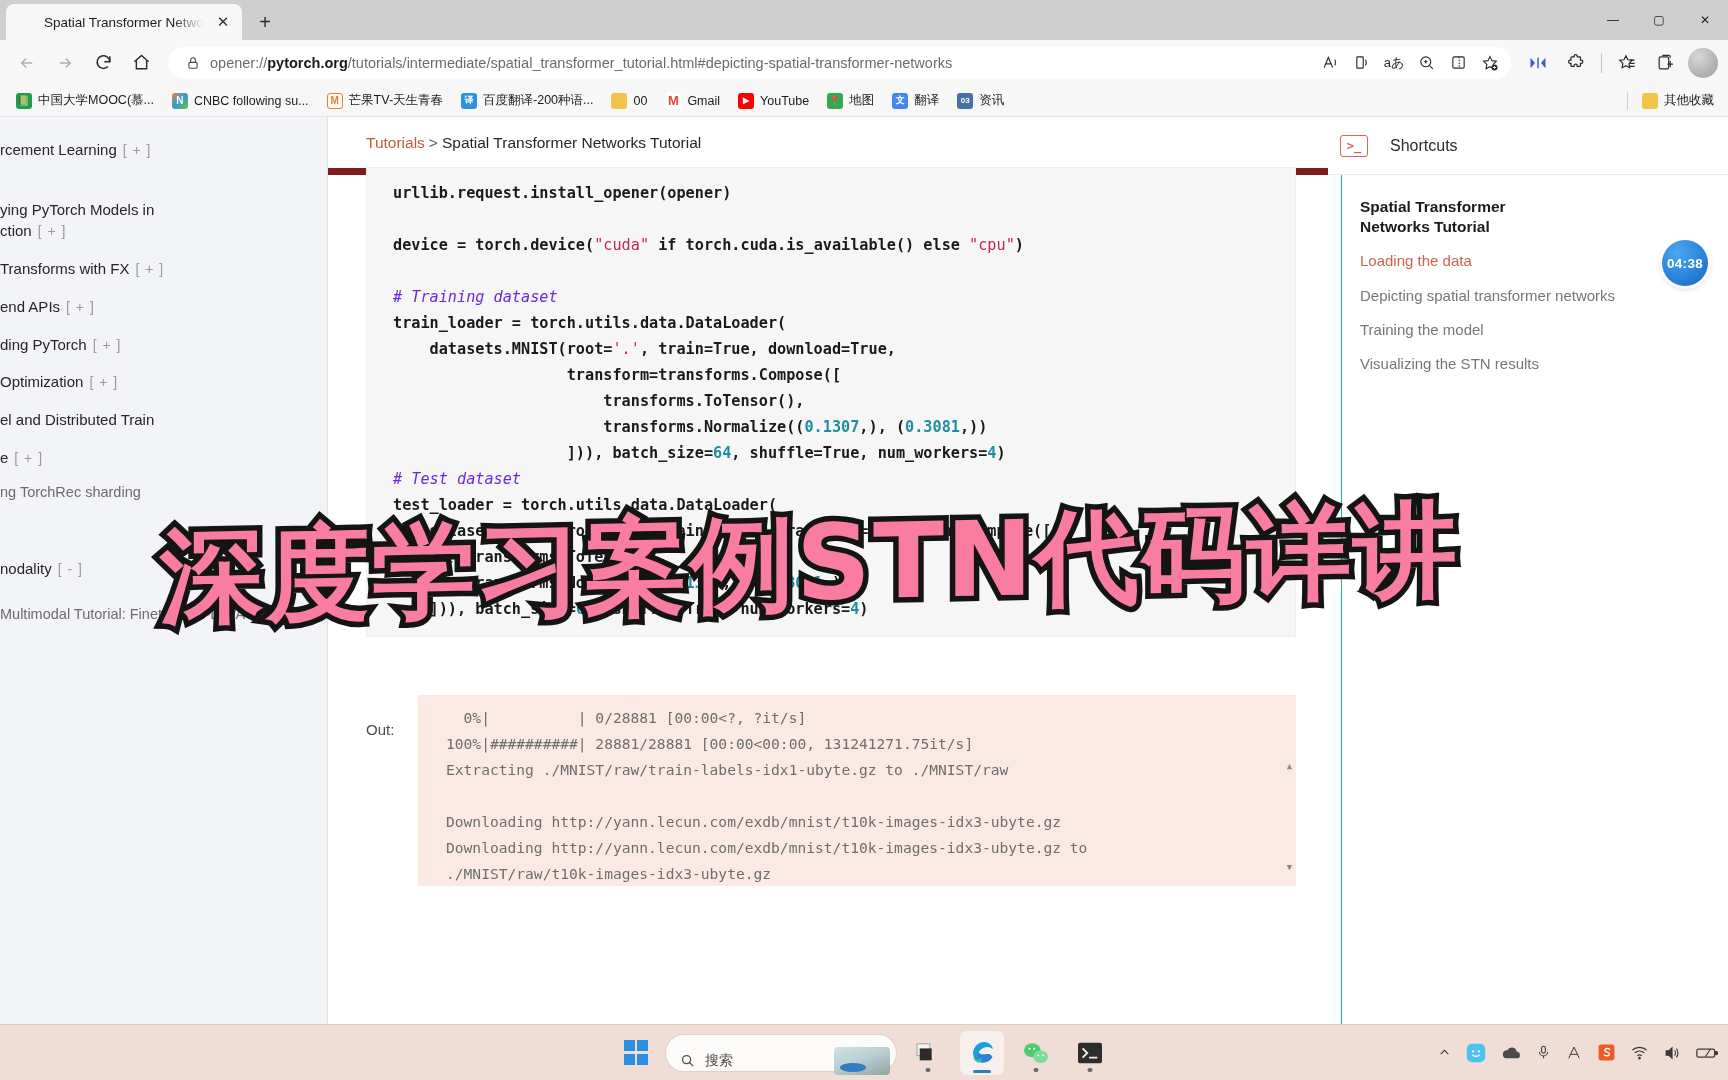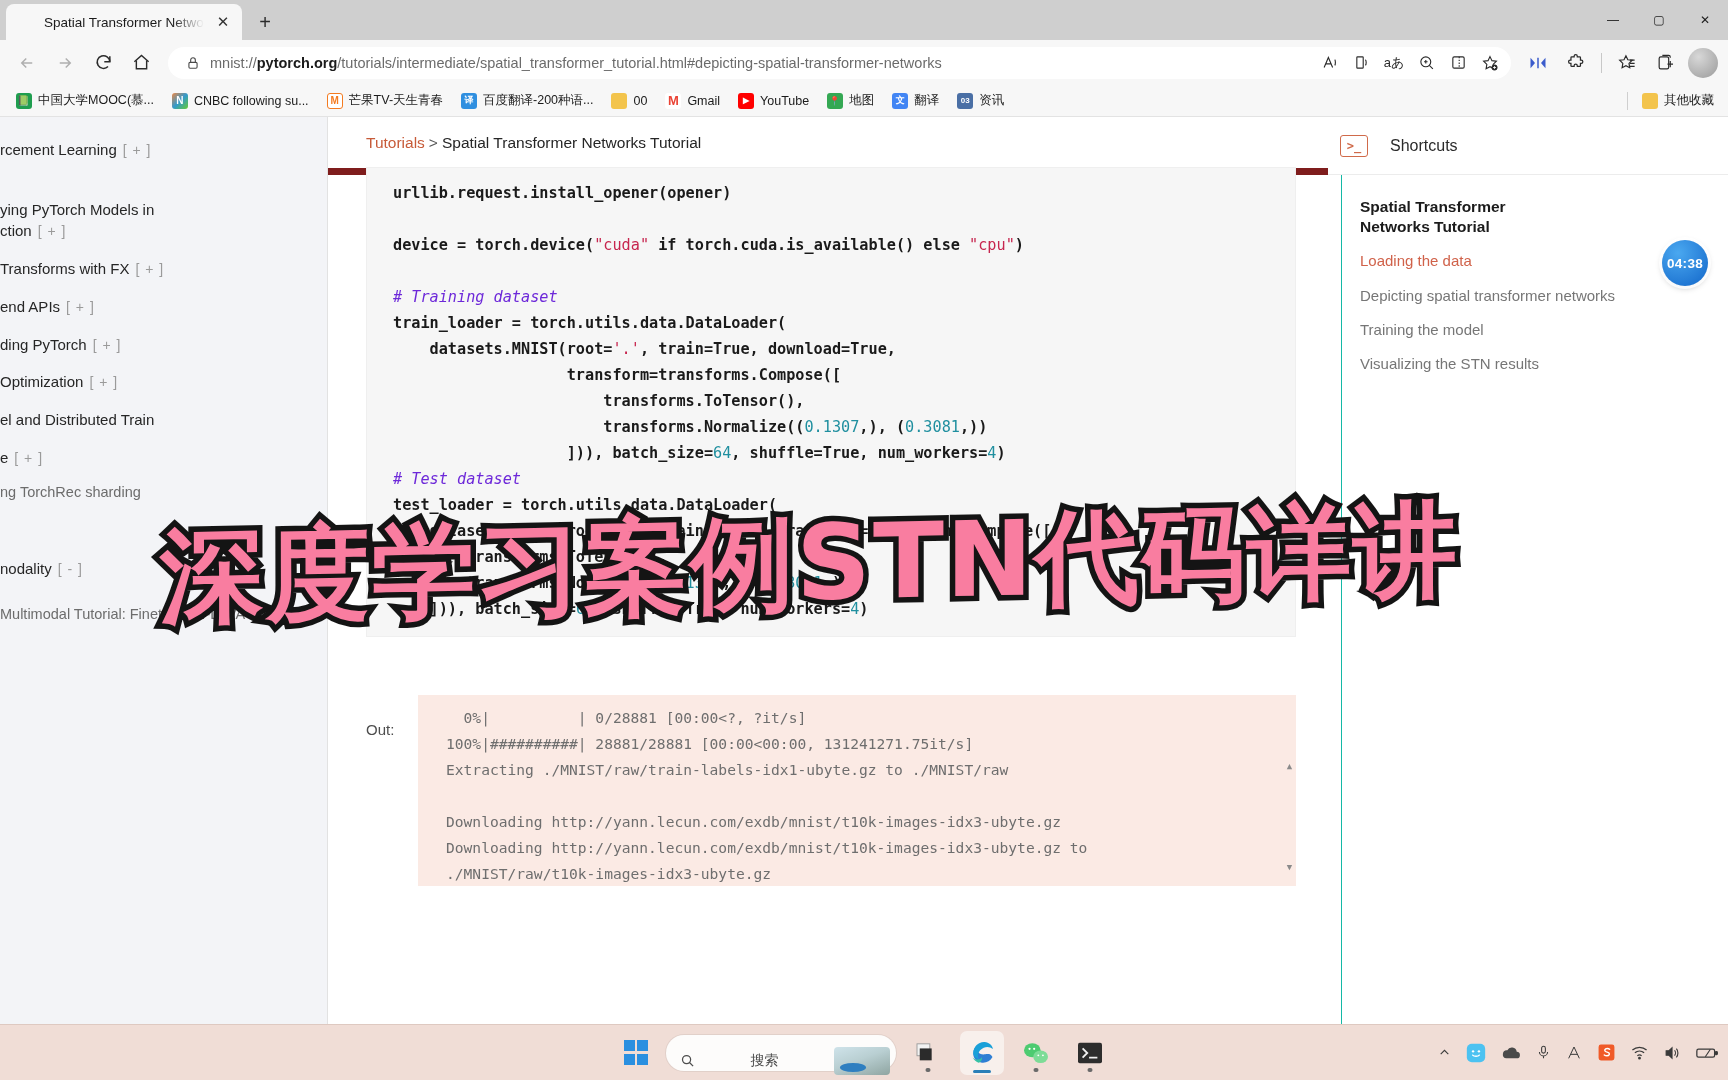--- a/index.html
+++ b/index.html
@@ -98,21 +98,21 @@
 
   .codeblock {
     background: #f6f6f6; border: 1px solid #efefef;
     margin: 0 32px 0 0; padding: 12px 22px 22px 26px;
     font-family: "DejaVu Sans Mono", monospace; font-size: 15.2px; line-height: 26px;
     color: #1a1a1a; white-space: pre; overflow: hidden; font-weight: 700;
     position: relative; top: -8px; height: 470px;
   }
   .codeblock .cm { color: #6d28d9; font-style: italic; font-weight: 400; }
   .codeblock .st { color: #c7254e; font-weight: 400; }
-  .codeblock .nu { color: #1f8f9f; font-weight: 400; }
+  .codeblock .nu { color: #1f8f9f; font-weight: 700; }
 
   .outrow { display: flex; align-items: flex-start; margin-top: 50px; padding-right: 32px; }
   .outlabel { width: 52px; font-size: 15px; color: #4d4d4d; padding-top: 26px; flex:none; }
   .outbox {
     flex: 1; background: #fbeae4; padding: 10px 20px 16px 28px;
     font-family: "DejaVu Sans Mono", monospace; font-size: 14.6px; line-height: 26px;
     color: #6e6e6e; white-space: pre; overflow: hidden; position: relative;
     height: 191px;
   }
   .outscroll { position:absolute; right: 2px; top: 6px; bottom: 6px; width: 9px; }
@@ -162,21 +162,20 @@
     border-top: 1px solid #dec9c1;
   }
   .tb-center { display:flex; align-items:center; gap: 10px; }
   .tb-start { width: 40px; height: 40px; display:flex; align-items:center; justify-content:center; }
   .winlogo { display:grid; grid-template-columns: 11px 11px; grid-template-rows: 11px 11px; gap:2.5px; }
   .winlogo i { background:#2a8fe0; display:block; }
   .tb-search {
     width: 230px; height: 36px; border-radius: 18px; background: #fdfcfb;
     display:flex; align-items:center; padding: 16px 6px 0 14px; gap: 10px;
     box-shadow: 0 0 0 1px rgba(0,0,0,.06);
-    text-align: center;
   }
   .tb-search-text { font-size: 14px; color: #4d4d4d; flex:1; }
   .tb-thumb { width: 56px; height: 28px; border-radius: 4px; flex:none;
      background: linear-gradient(160deg,#cfe3ea 0%, #b9cfd2 45%, #8fa5a1 100%); position:relative; overflow:hidden; }
   .tb-thumb::after { content:''; position:absolute; left:6px; bottom:3px; width: 26px; height: 9px;
      background:#2f7fc0; border-radius: 50%; }
   .tb-app { width: 44px; height: 44px; border-radius: 7px; display:flex; align-items:center;
      justify-content:center; position: relative; }
   .tb-app.active { background: rgba(255,255,255,.55); }
   .tb-app.active::after { content:''; position:absolute; bottom: 2px; left: 50%; transform: translateX(-50%);
@@ -229,21 +228,21 @@
         </svg>
     </div>
 
     <div class="omnibox">
       <span class="lock">
         <svg width="14" height="14" viewBox="0 0 24 24" fill="none" stroke="currentColor" stroke-width="1.9">
             <rect x="5" y="11" width="14" height="10" rx="2"></rect>
             <path d="M8 11V7a4 4 0 0 1 8 0v4"></path>
           </svg>
       </span>
-      <span class="url"><span>mnist://</span><b>pytorch.org</b><span>/tutorials/intermediate/spatial_transformer_tutorial.html#depicting-spatial-transformer-networks</span></span>
+      <span class="url"><span>opener://</span><b>pytorch.org</b><span>/tutorials/intermediate/spatial_transformer_tutorial.html#depicting-spatial-transformer-networks</span></span>
       <span class="omni-icons">
         <span class="omni-ic">
           <svg width="17" height="17" viewBox="0 0 24 24" fill="none" stroke="currentColor" stroke-width="1.6">
               <path d="M3 19l6-14 6 14M5.5 14h7"></path>
               <path d="M18 8c1.2 1.2 1.2 6.8 0 8"></path>
             </svg>
           </span>
         <span class="omni-ic">
           <svg width="17" height="17" viewBox="0 0 24 24" fill="none" stroke="currentColor" stroke-width="1.6">
               <rect x="4" y="4" width="9" height="16" rx="1"></rect>

